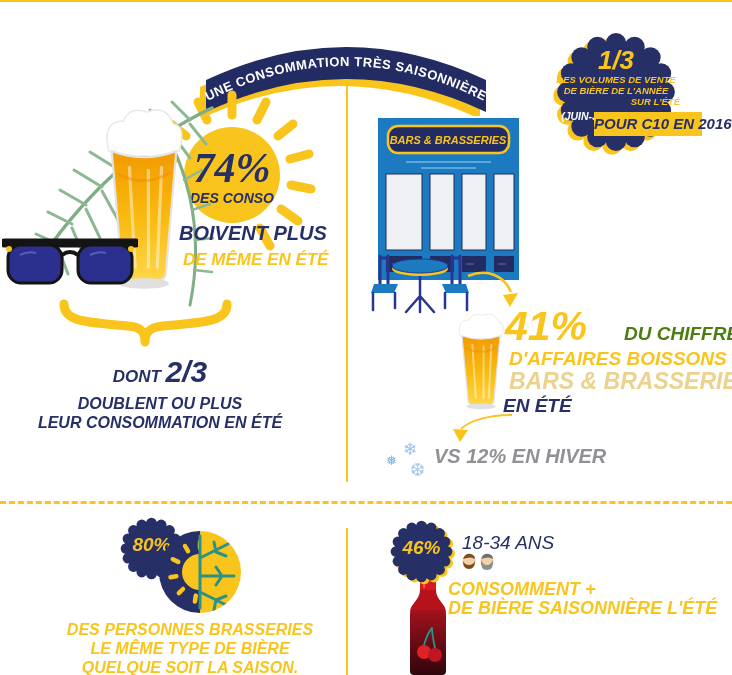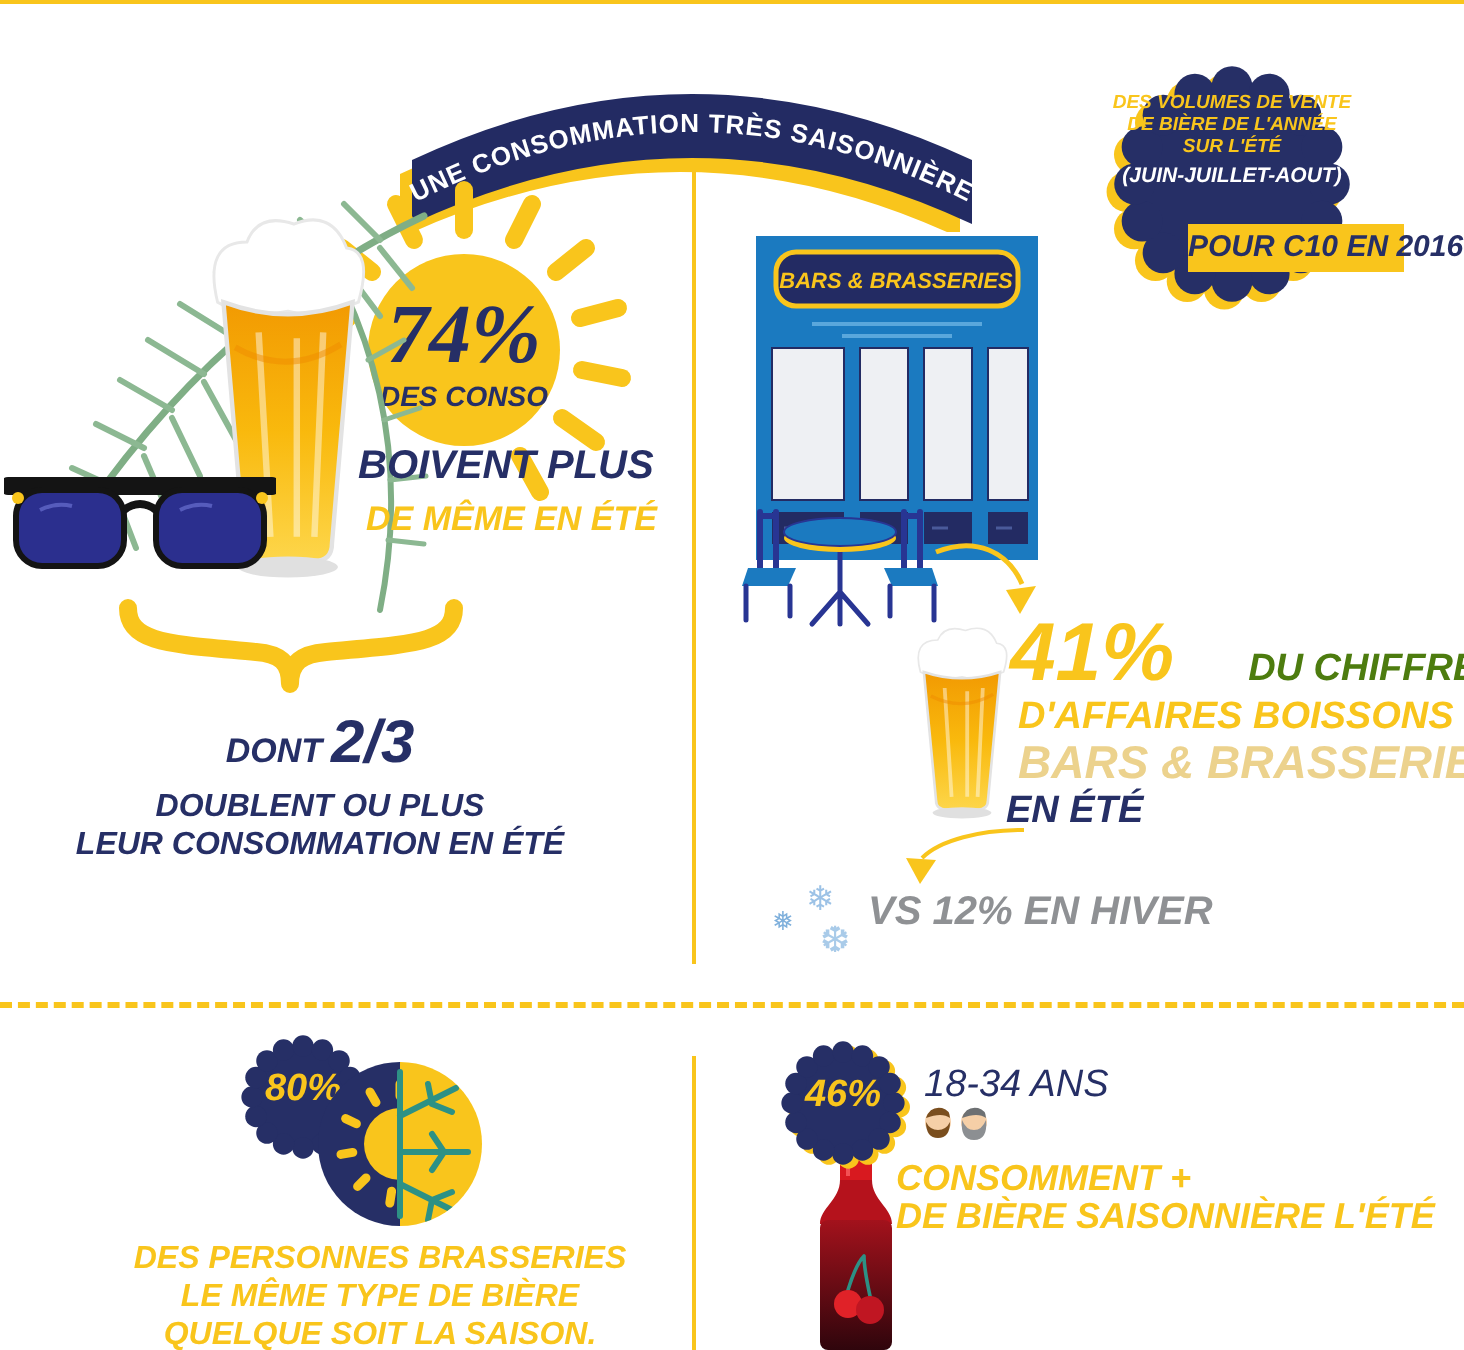--- a/index.html
+++ b/index.html
@@ -72,23 +72,24 @@
     <text font-size="13" font-weight="bold" letter-spacing="0.5" fill="#ffffff" font-family="Liberation Sans, sans-serif">
       <textPath href="#ribboncurve" startOffset="50%" text-anchor="middle">UNE CONSOMMATION TRÈS SAISONNIÈRE</textPath>
     </text>
   </svg>
 
   <svg class="abs" style="left:552px;top:28px;" width="128" height="128" viewBox="-50 -50 100 100">
     <use href="#scallop" xlink:href="#scallop" fill="#f9c51c" transform="translate(-3,3)"></use>
     <use href="#scallop" xlink:href="#scallop" fill="#262f66"></use>
   </svg>
   <div class="abs center" style="left:552px;top:46px;width:128px;">
+    <div class="hand yellow" style="font-size:26px;line-height:28px;">1/3</div>
     <div class="hand yellow" style="font-size:9.5px;line-height:11px;">DES VOLUMES DE VENTE</div>
     <div class="hand yellow" style="font-size:9.5px;line-height:11px;">DE BIÈRE DE L'ANNÉE</div>
-    <div class="hand yellow" style="font-size:9.5px;line-height:11px;">SUR L'ÉTÉ</div>
+    <div class="hand yellow" style="font-size:9.5px;line-height:11px;text-align:right;">SUR L'ÉTÉ</div>
     <div class="hand" style="font-size:10.5px;line-height:12px;color:#ffffff;margin-top:3px;">(JUIN-JUILLET-AOUT)</div>
   </div>
   <div class="abs hand navy center" style="left:594px;top:112px;width:108px;height:24px;line-height:24px;background:#f9c51c;font-size:15px;">POUR C10 EN 2016</div>
 
   <svg class="abs" style="left:150px;top:88px;" width="180" height="170" viewBox="0 0 180 170">
     <g stroke="#f9c51c" stroke-width="9" stroke-linecap="round">
       <line x1="82" y1="27" x2="82" y2="7"></line>
       <line x1="107" y1="32" x2="116" y2="14"></line>
       <line x1="128" y1="48" x2="143" y2="36"></line>
       <line x1="140" y1="71" x2="159" y2="66"></line>

